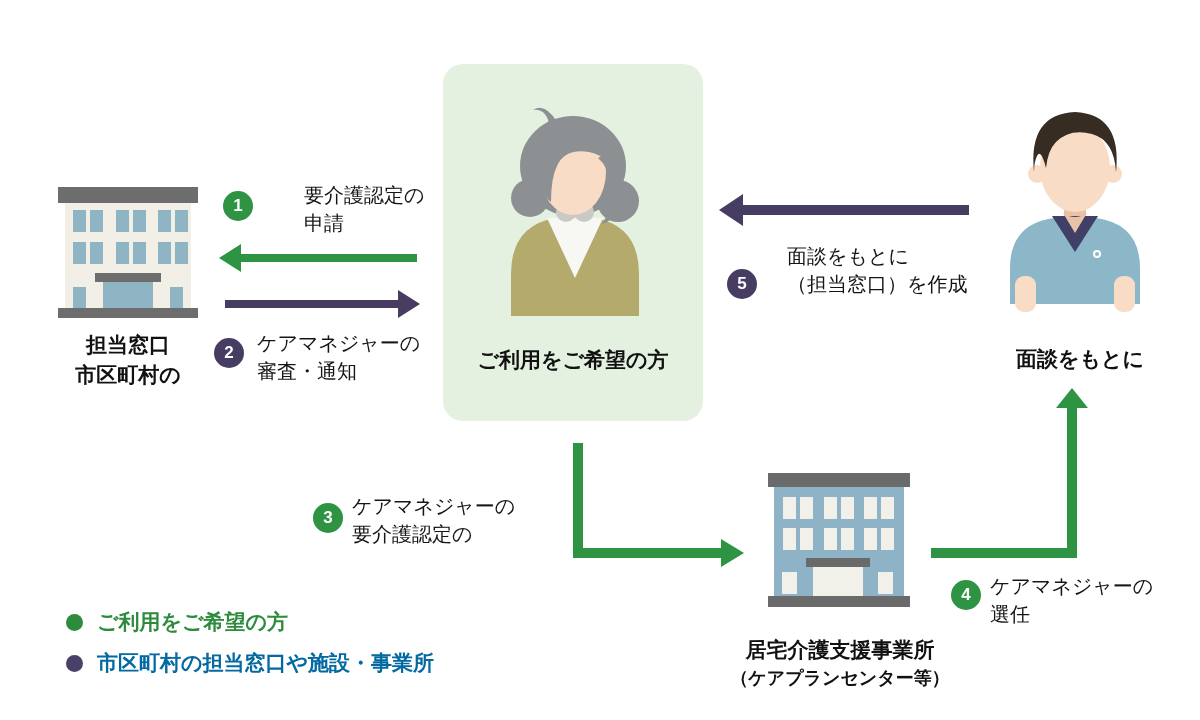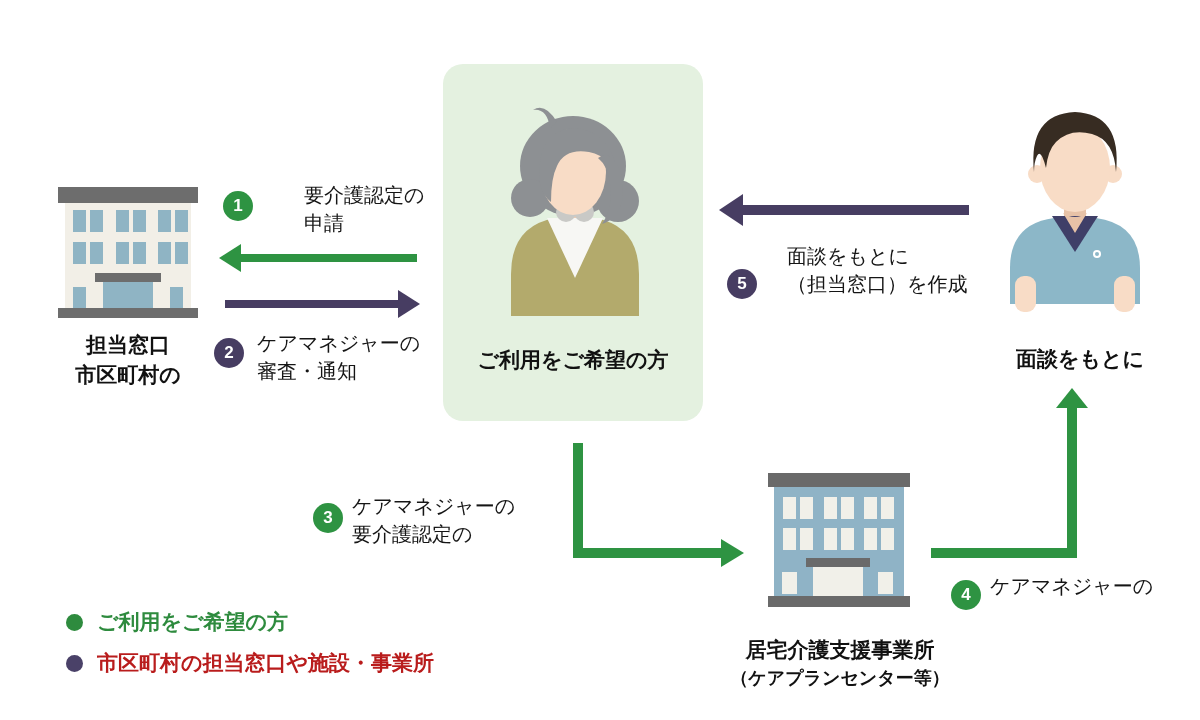--- a/index.html
+++ b/index.html
@@ -49,21 +49,21 @@
   .head-left-g {left:219px;top:244px;border-top:14px solid transparent;border-bottom:14px solid transparent;border-right:22px solid #2e9342;}
   .head-right-p{left:398px;top:290px;border-top:14px solid transparent;border-bottom:14px solid transparent;border-left:22px solid #473d62;}
   .head-left-p {left:719px;top:194px;border-top:16px solid transparent;border-bottom:16px solid transparent;border-right:24px solid #473d62;}
   .head-right-g{left:721px;top:539px;border-top:14px solid transparent;border-bottom:14px solid transparent;border-left:23px solid #2e9342;}
   .head-up-g   {left:1056px;top:388px;border-left:16px solid transparent;border-right:16px solid transparent;border-bottom:20px solid #2e9342;}
 
   
   .legend{position:absolute;left:66px;top:609px;}
   .legend-row{display:flex;align-items:center;margin-bottom:15px;font-size:21px;font-weight:700;line-height:26px;}
   .legend-row.g{color:#2e8b3e;}
-  .legend-row.p{color:#b91c1c;}
+  .legend-row.p{color:#0369a1;}
   .dot{width:17px;height:17px;border-radius:50%;margin-right:14px;flex:0 0 auto;}
   .dot.g{background:#2e8b3e;}
   .dot.p{background:#4a4168;}
 </style>
 </head>
 <body>
 
 <div class="stage">
 
   <div class="center-box">
@@ -186,20 +186,21 @@
   <div class="step" style="left:257px;top:329px;">
     <div>ケアマネジャーの</div>
     <div>審査・通知</div>
   </div>
   <div class="step" style="left:352px;top:492px;">
     <div>ケアマネジャーの</div>
     <div>要介護認定の</div>
   </div>
   <div class="step" style="left:990px;top:572px;">
     <div>ケアマネジャーの</div>
+    <div>選任</div>
   </div>
   <div class="step" style="left:763px;top:242px;margin-left:24px;">
     <div>面談をもとに</div>
     <div>（担当窓口）を作成</div>
   </div>
 
   <div class="legend">
     <div class="legend-row g">
       <span class="dot g"></span>
       <span>ご利用をご希望の方</span>

